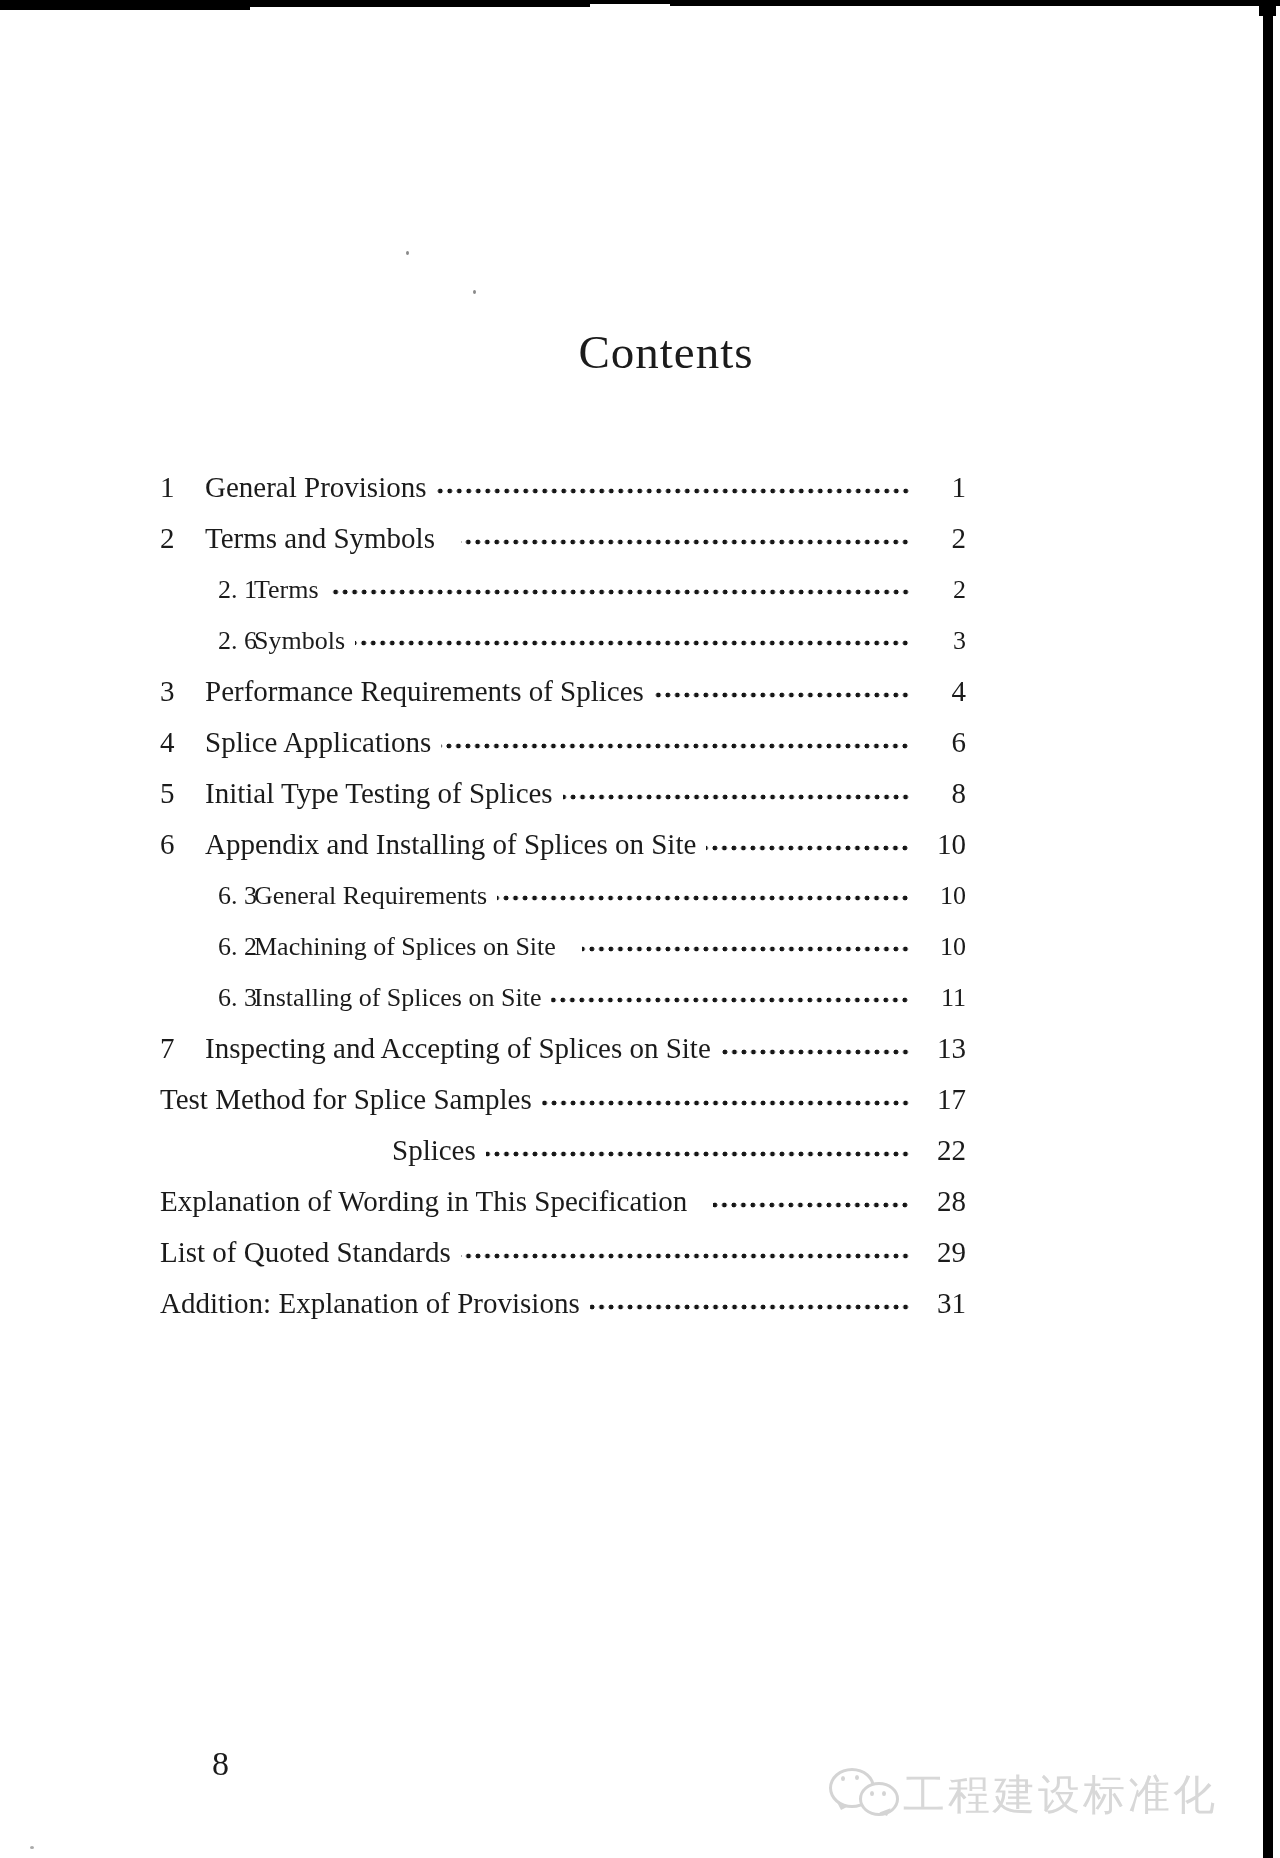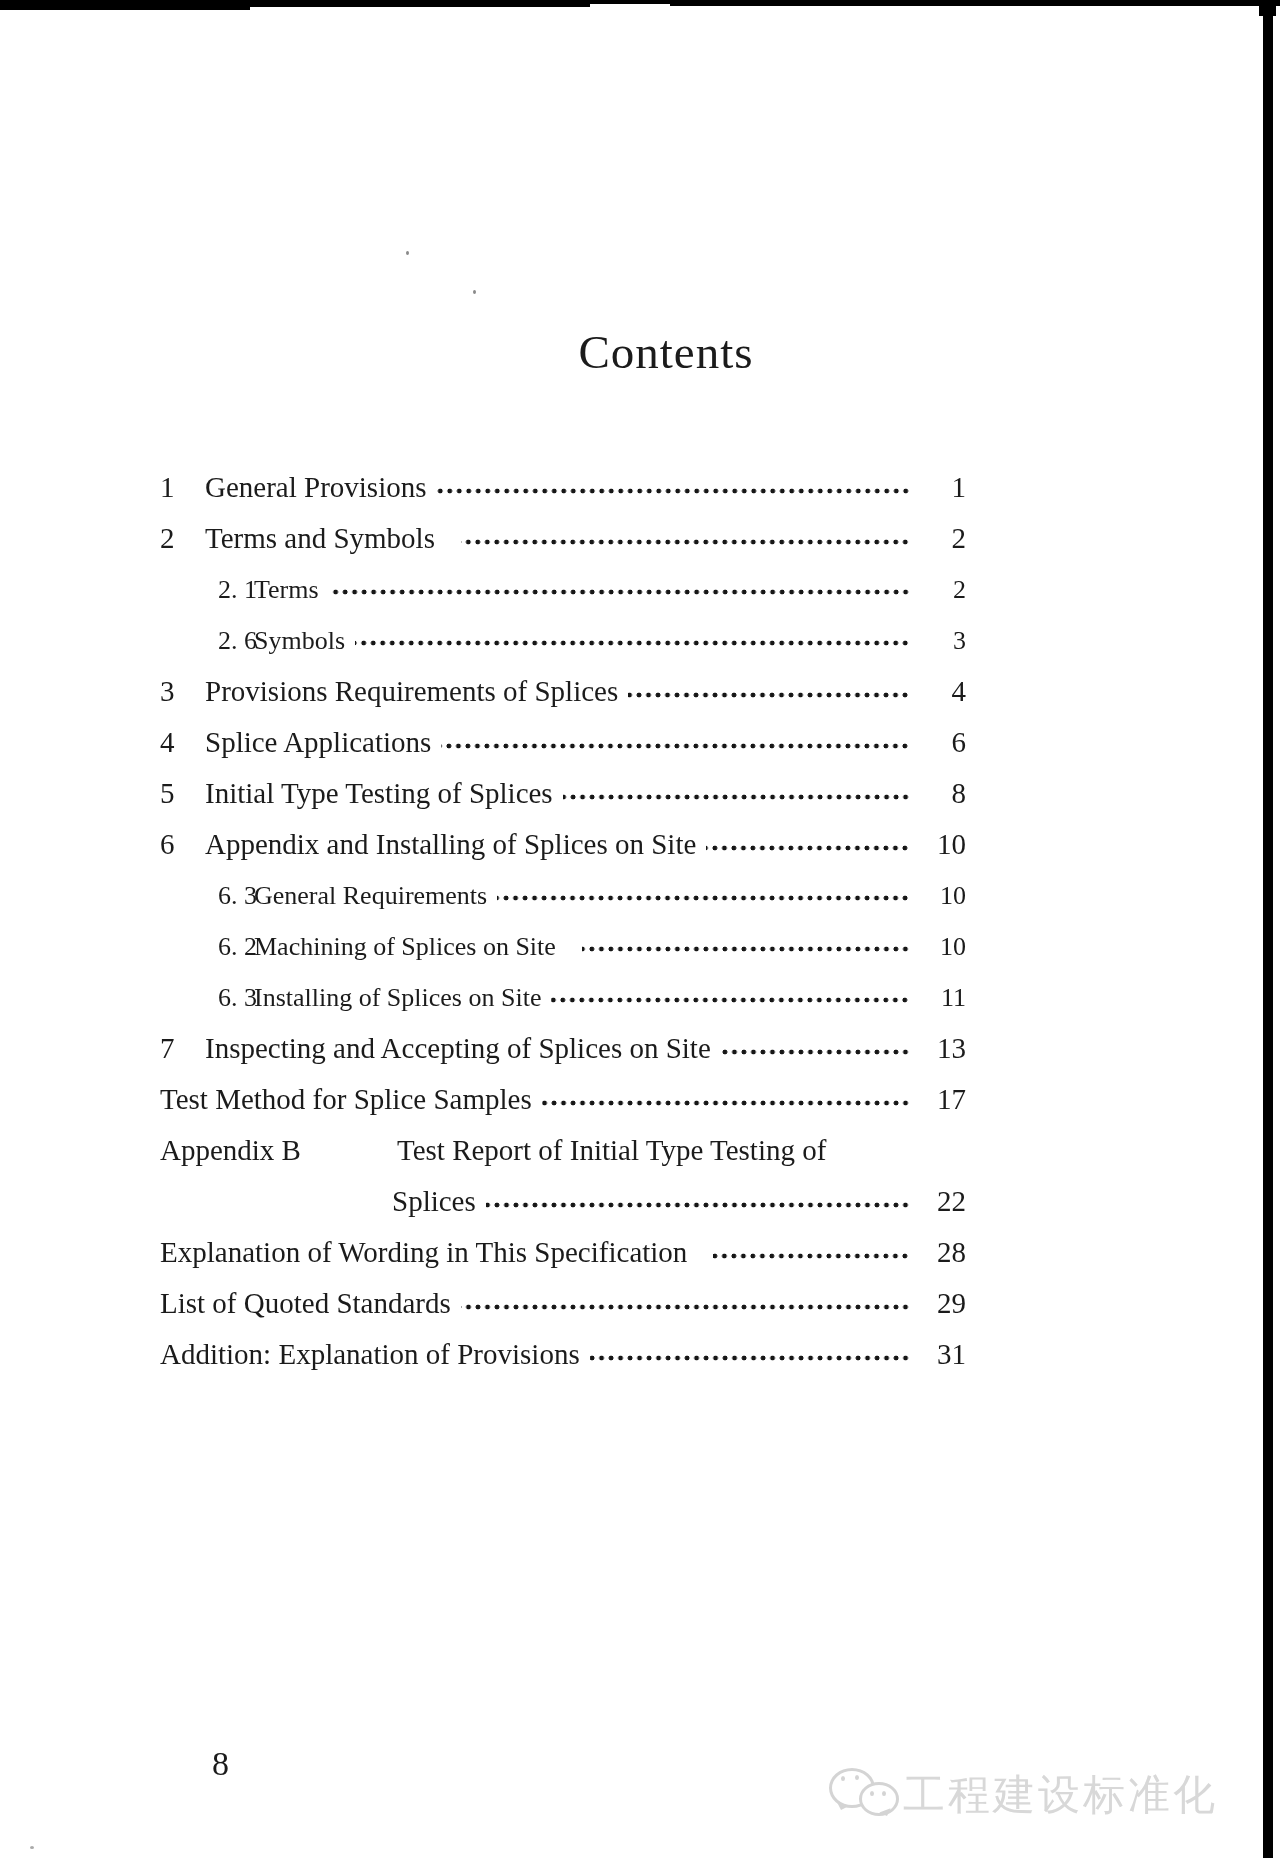--- a/index.html
+++ b/index.html
@@ -111,21 +111,21 @@
 
     <div class="row l2">
       <span class="num">2. 6</span>
       <span class="ttl">Symbols</span>
       <span class="leader"></span>
       <span class="pg">3</span>
     </div>
 
     <div class="row l1">
       <span class="num">3</span>
-      <span class="ttl">Provisions Requirements of Splices</span>
+      <span class="ttl">Performance Requirements of Splices</span>
       <span class="leader"></span>
       <span class="pg">4</span>
     </div>
 
     <div class="row l1">
       <span class="num">4</span>
       <span class="ttl">Splice Applications</span>
       <span class="leader"></span>
       <span class="pg">6</span>
     </div>
@@ -171,26 +171,20 @@
       <span class="leader"></span>
       <span class="pg">13</span>
     </div>
 
     <div class="row app">
       <span class="ttl">Test Method for Splice Samples</span>
       <span class="leader"></span>
       <span class="pg">17</span>
     </div>
 
-    <div class="row app noleader">
-      <span class="lbl">Appendix B</span>
-      <span class="ttl">Test Report of Initial Type Testing of</span>
-      <span class="leader"></span>
-      <span class="pg"></span>
-    </div>
 
     <div class="row cont">
       <span class="ind"></span>
       <span class="ttl">Splices</span>
       <span class="leader"></span>
       <span class="pg">22</span>
     </div>
 
     <div class="row plain g">
       <span class="ttl">Explanation of Wording in This Specification</span>

